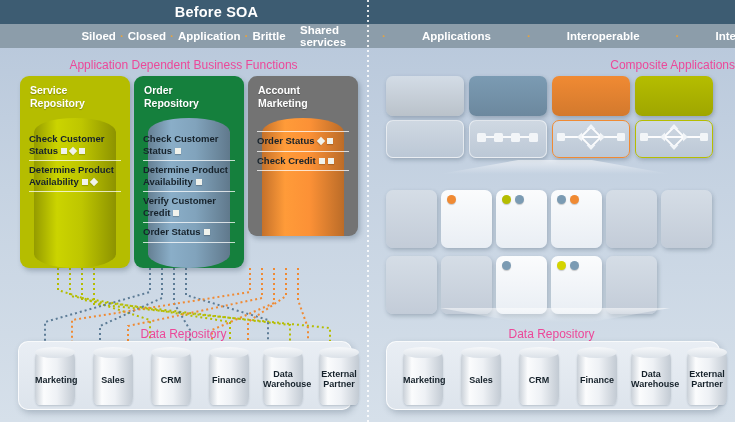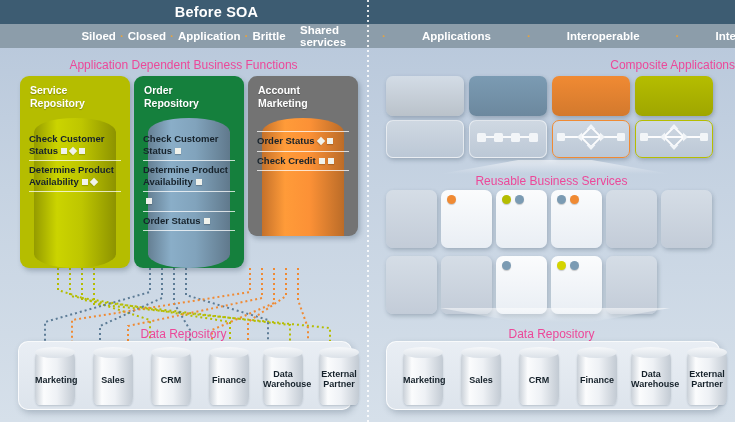--- a/index.html
+++ b/index.html
@@ -139,21 +139,21 @@
         <div class="cyl" style="top: 42px; width: 82px; height: 150px; background: linear-gradient(90deg, rgb(101, 127, 147) 0%, rgb(138, 174, 200) 28%, rgb(129, 163, 188) 58%, rgb(96, 121, 140) 100%);"></div>
         <div class="silo-name">
           <div>Order</div>
           <div>Repository</div>
         </div>
         <div class="tasks" style="top: 54px;">
           <div class="task"><span class="lbl">Check Customer Status</span><span class="mk sq"></span></div>
           <div class="rule"></div>
           <div class="task"><span class="lbl">Determine Product Availability</span><span class="mk sq"></span></div>
           <div class="rule"></div>
-          <div class="task"><span class="mk sq"></span></div>
+          <div class="task"><span class="lbl">Verify Customer Credit</span><span class="mk sq"></span></div>
           <div class="rule"></div>
           <div class="task"><span class="lbl">Order Status</span><span class="mk sq"></span></div>
           <div class="rule"></div>
         </div>
       </div>
       <div class="silo" style="left: 248px; top: 76px; width: 110px; height: 160px; background: #737373;">
         <div class="cyl" style="top: 42px; width: 82px; height: 150px; background: linear-gradient(90deg, rgb(197, 113, 42) 0%, rgb(255, 155, 57) 28%, rgb(252, 145, 54) 58%, rgb(187, 108, 40) 100%);"></div>
         <div class="silo-name">
           <div>Account</div>
           <div>Marketing</div>
@@ -266,21 +266,20 @@
             <path d="M50 15 L45 10.5 L45 19.5 Z" fill="#f2f5f8"></path>
             <path d="M36 2 L40.5 7 L31.5 7 Z" fill="#f2f5f8"></path>
             <path d="M36 28 L40.5 23 L31.5 23 Z" fill="#f2f5f8"></path>
           </svg></span>
       </div>
     </div>
 
   <div class="funnel" style="left:440px;top:160px;width:230px;height:14px;
        clip-path:polygon(0% 100%,100% 100%,66% 0%,34% 0%);"></div>
 
-  <div class="sect-title" style="left:368px;top:174px;width:367px;">Reusable Business Services</div>
   <div id="svc-row1">
       <div class="svc" style="left: 386px; top: 190px; width: 51px; height: 58px; background: linear-gradient(rgb(213, 221, 230), rgb(195, 204, 216));">
         <div class="stext" style="top: 17px; color: rgb(93, 124, 150);">
           <div></div>
         </div>
       </div>
       <div class="svc" style="left: 441px; top: 190px; width: 51px; height: 58px; background: linear-gradient(rgb(251, 252, 253), rgb(233, 238, 244));">
         <div class="dots">
           <span class="dotc" style="background: rgb(240, 138, 51);"></span>
         </div>

